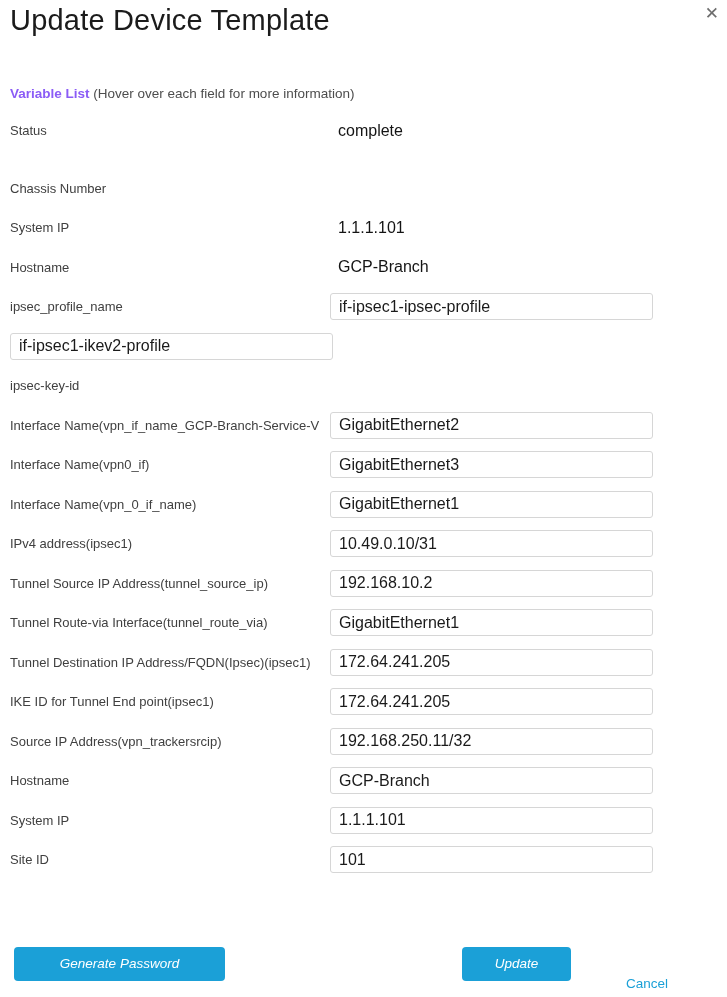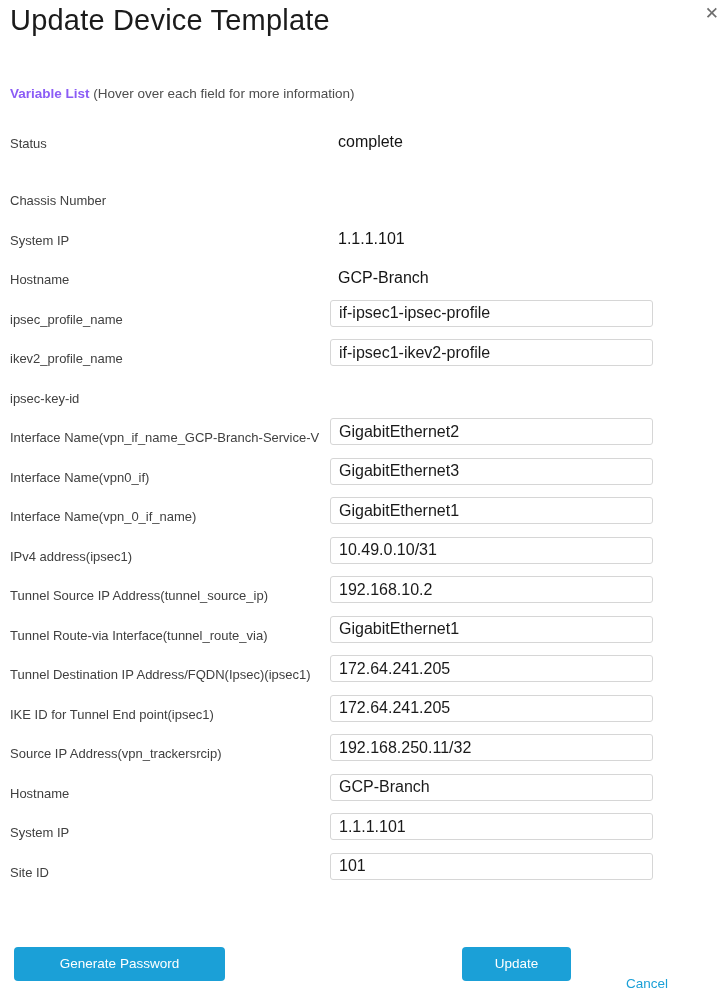--- a/index.html
+++ b/index.html
@@ -25,21 +25,21 @@
   }
 
   .section-head {
     margin: 45px 10px 0 10px;
     font-size: 13.5px; line-height: 17px; color: #404040;
   }
   .section-head .head-strong { font-weight: bold; color: #8b5cf6; }
   .section-head .head-hint { font-weight: normal; color: #4d4d4d; }
 
   .rows { margin-top: 9px; padding-left: 10px; }
-  .row { display: flex; align-items: flex-end; height: 39.5px; }
+  .row { display: flex; align-items: center; height: 39.5px; }
   .row.gap-after { margin-bottom: 18px; }
 
   .lbl {
     width: 320px; min-width: 320px;
     font-size: 13px; color: #404040;
     white-space: nowrap; overflow: hidden;
   }
   .val {
     padding-left: 8px; font-size: 16px; color: #141414;
     white-space: nowrap;
@@ -52,21 +52,21 @@
   }
 
   .footer {
     position: absolute; left: 0; right: 0; top: 936px;
     display: flex; align-items: center;
     padding: 0 59px 0 14px;
   }
   .btn {
     background: var(--accent, #1BA0D7); color: #ffffff;
     border: none; border-radius: 4px; height: 34px;
-    font-size: 13.5px; font-family: inherit; cursor: pointer;
+    font-size: 13.5px; font-family: inherit; cursor: pointer; font-style: italic;
   }
   .btn-generate { width: 211px; }
   .btn-update { width: 109px; }
   .footer-spacer { flex: 1; }
   .cancel-link {
     margin-left: 55px; color: var(--accent, #1BA0D7);
     font-size: 13.5px; cursor: pointer; white-space: nowrap; margin-top: 40px;
   }
 </style>
 </head>
@@ -104,21 +104,20 @@
       <span class="lbl">Hostname</span>
       <span class="val">GCP-Branch</span>
     </div>
 
     <div class="row">
       <span class="lbl">ipsec_profile_name</span>
       <input class="inp" type="text" value="if-ipsec1-ipsec-profile" style="">
     </div>
 
     <div class="row">
-      <span class="lbl">ikev2_profile_name</span>
       <input class="inp" type="text" value="if-ipsec1-ikev2-profile" style="">
     </div>
 
     <div class="row">
       <span class="lbl">ipsec-key-id</span>
       <span class="val"></span>
     </div>
 
     <div class="row">
       <span class="lbl">Interface Name(vpn_if_name_GCP-Branch-Service-V</span>

